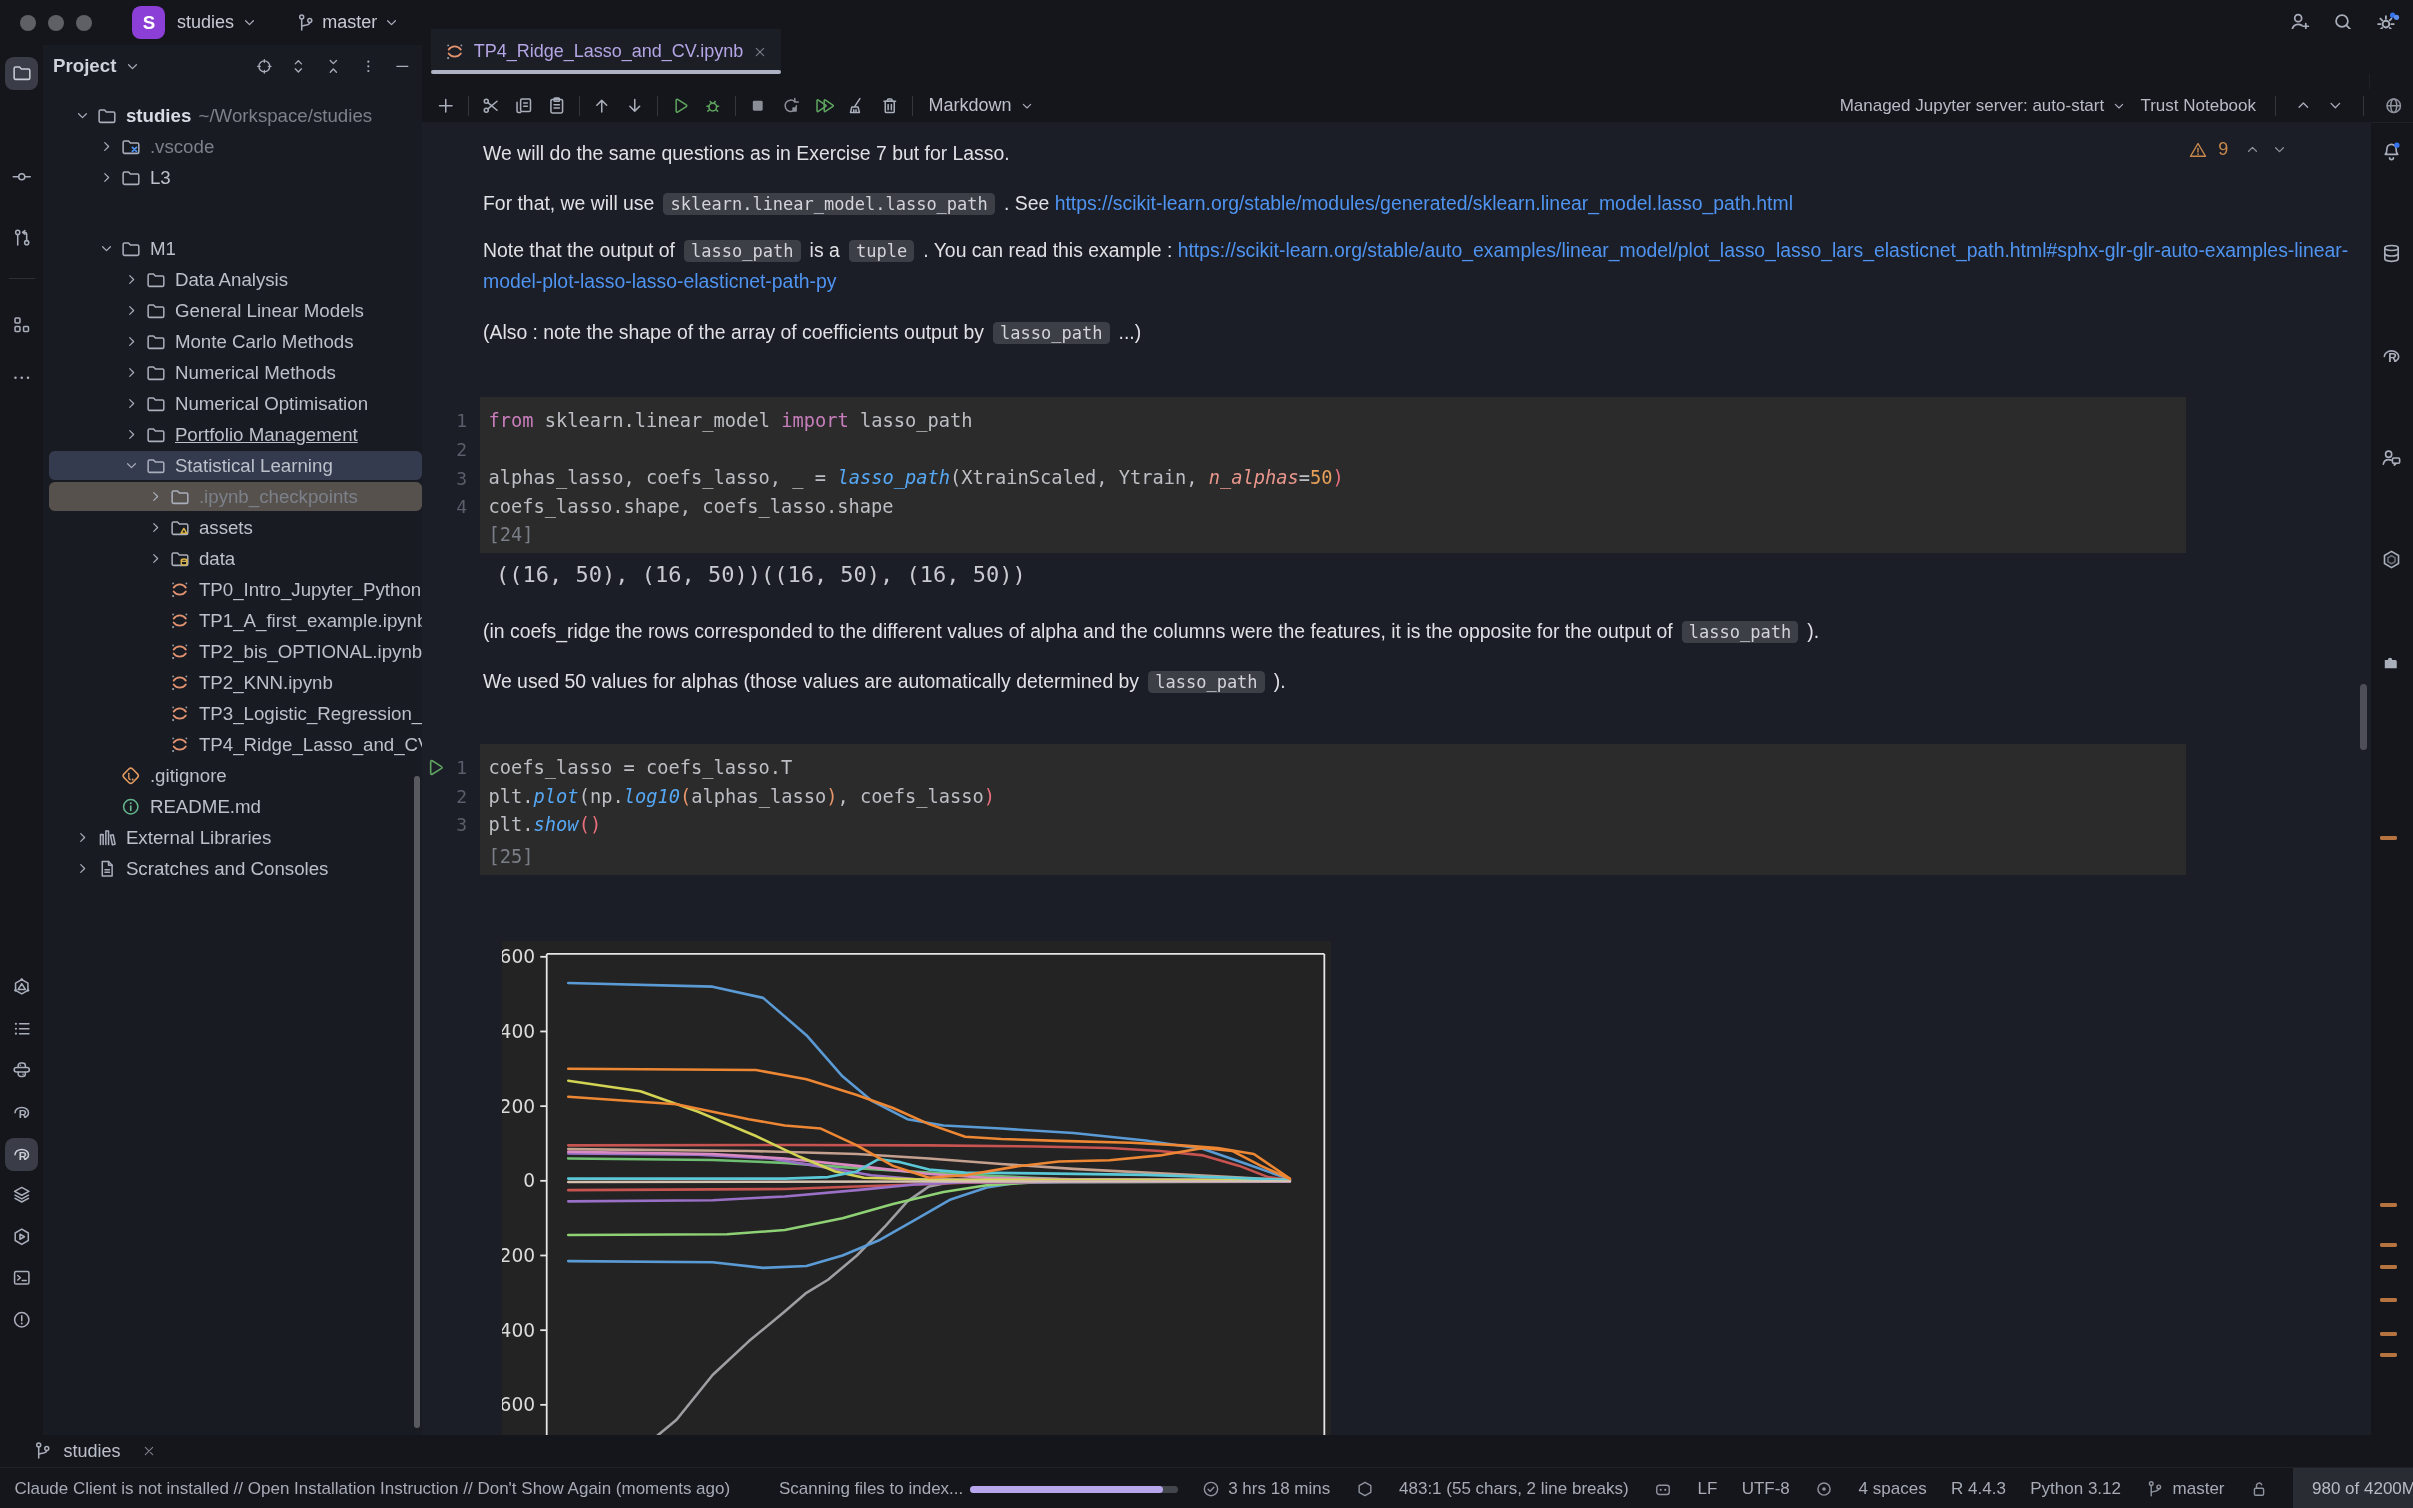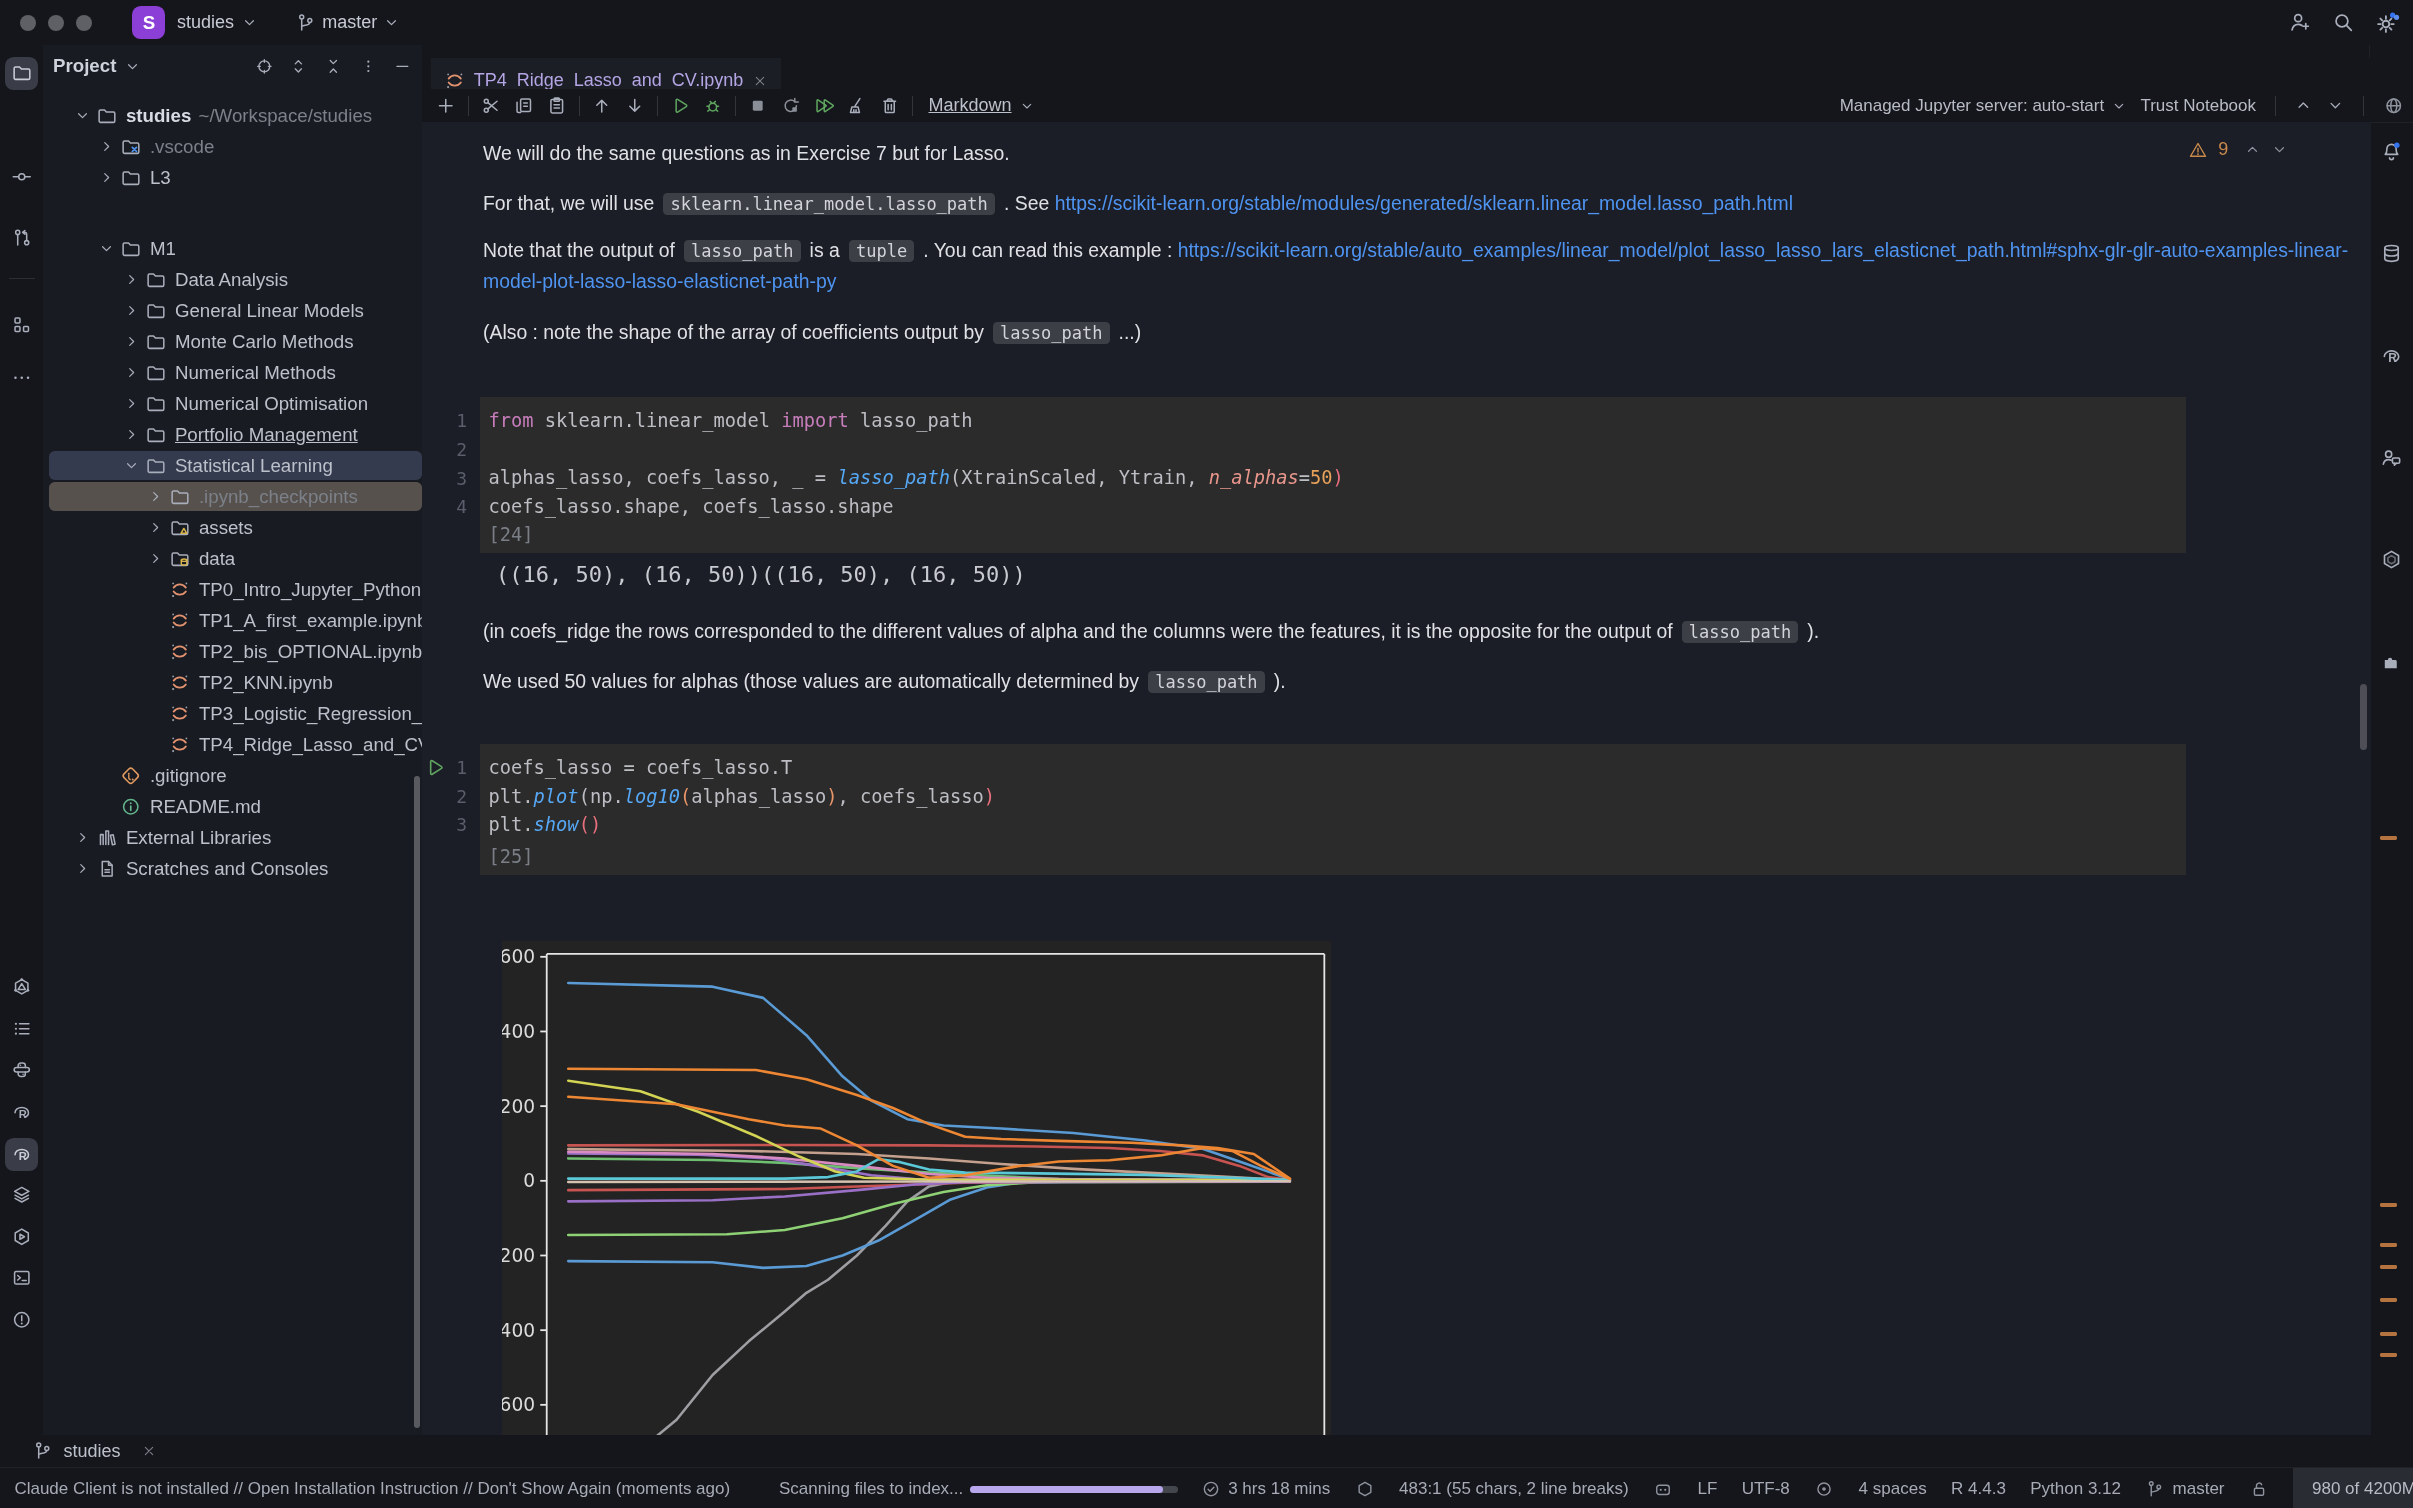--- a/index.html
+++ b/index.html
@@ -28,29 +28,29 @@
   .trow{height:31px;display:flex;align-items:center;font-size:18.7px;color:#BCC0CA;white-space:nowrap;overflow:hidden;}
   .trow .hl{position:absolute;left:5.7px;right:0;height:29.5px;border-radius:5.7px;z-index:0;}
   .trow>*{z-index:1;}
   .chev{width:26px;display:inline-flex;justify-content:center;flex:none;}
   .ticon{width:24.4px;flex:none;display:inline-flex;justify-content:center;margin-right:6.5px;}
   .tlabel{overflow:hidden;text-overflow:clip;}
   .dim{color:#7B8089;}
   .suffix{color:#7B8089;margin-left:7.2px;}
   .pscroll{left:414px;top:776px;width:5.7px;height:652px;background:rgba(255,255,255,.28);border-radius:2.9px;}
   
-  .tabbar{left:422px;top:58px;width:1992px;height:45px;background:#15161C;}
+  .tabbar{left:422px;top:29px;width:1992px;height:45px;background:#15161C;}
   .tab{position:absolute;left:8.6px;top:0;height:45px;display:flex;align-items:center;gap:8.6px;padding:0 13px;background:#1C1E26;}
   .tab-label{font-size:18px;color:#B4A5E4;}
   .tab-underline{position:absolute;left:0;bottom:0;height:3.6px;width:100%;background:#ADB2C4;border-radius:2.2px;}
   
   .toolbar{left:422px;top:89px;width:1992px;height:33px;background:#15161C;border-bottom:0.7px solid #1F2127;display:flex;align-items:center;}
   .tbtn{width:33px;height:29px;display:flex;align-items:center;justify-content:center;border-radius:5.7px;}
   .tdiv{width:0.7px;height:20px;background:#33353C;margin:0 5.7px;flex:none;}
-  .cellsel{display:flex;align-items:center;gap:7.2px;margin-left:10px;font-size:18px;color:#BCC0CA;text-decoration:underline;}
+  .cellsel{display:flex;align-items:center;gap:7.2px;margin-left:10px;font-size:18px;color:#BCC0CA;}
   .tool-right{margin-left:auto;display:flex;align-items:center;gap:13px;padding-right:10px;font-size:17px;color:#B7BBC5;}
   
   .editor{left:422px;top:122px;width:1949px;height:1313px;background:#1B1D27;overflow:hidden;}
   .md{position:absolute;left:61px;width:1882px;font-size:19.4px;line-height:30px;color:#DFE1E5;}
   .chip{font-family:"DejaVu Sans Mono",monospace;font-size:17px;background:#3C3F45;color:#D2D4DA;
     padding:1.4px 7.2px;border-radius:4.3px;margin:0 3.6px;}
   .lnk{color:#4E94F0;}
   .cell{position:absolute;background:#2B2B2B;}
   .cline{position:absolute;left:8.6px;font-family:"DejaVu Sans Mono",monospace;font-size:18.7px;white-space:pre;color:#BCBEC4;}
   .gnum{position:absolute;width:45px;text-align:right;font-family:"DejaVu Sans Mono",monospace;font-size:18px;color:#5A5F6B;}

